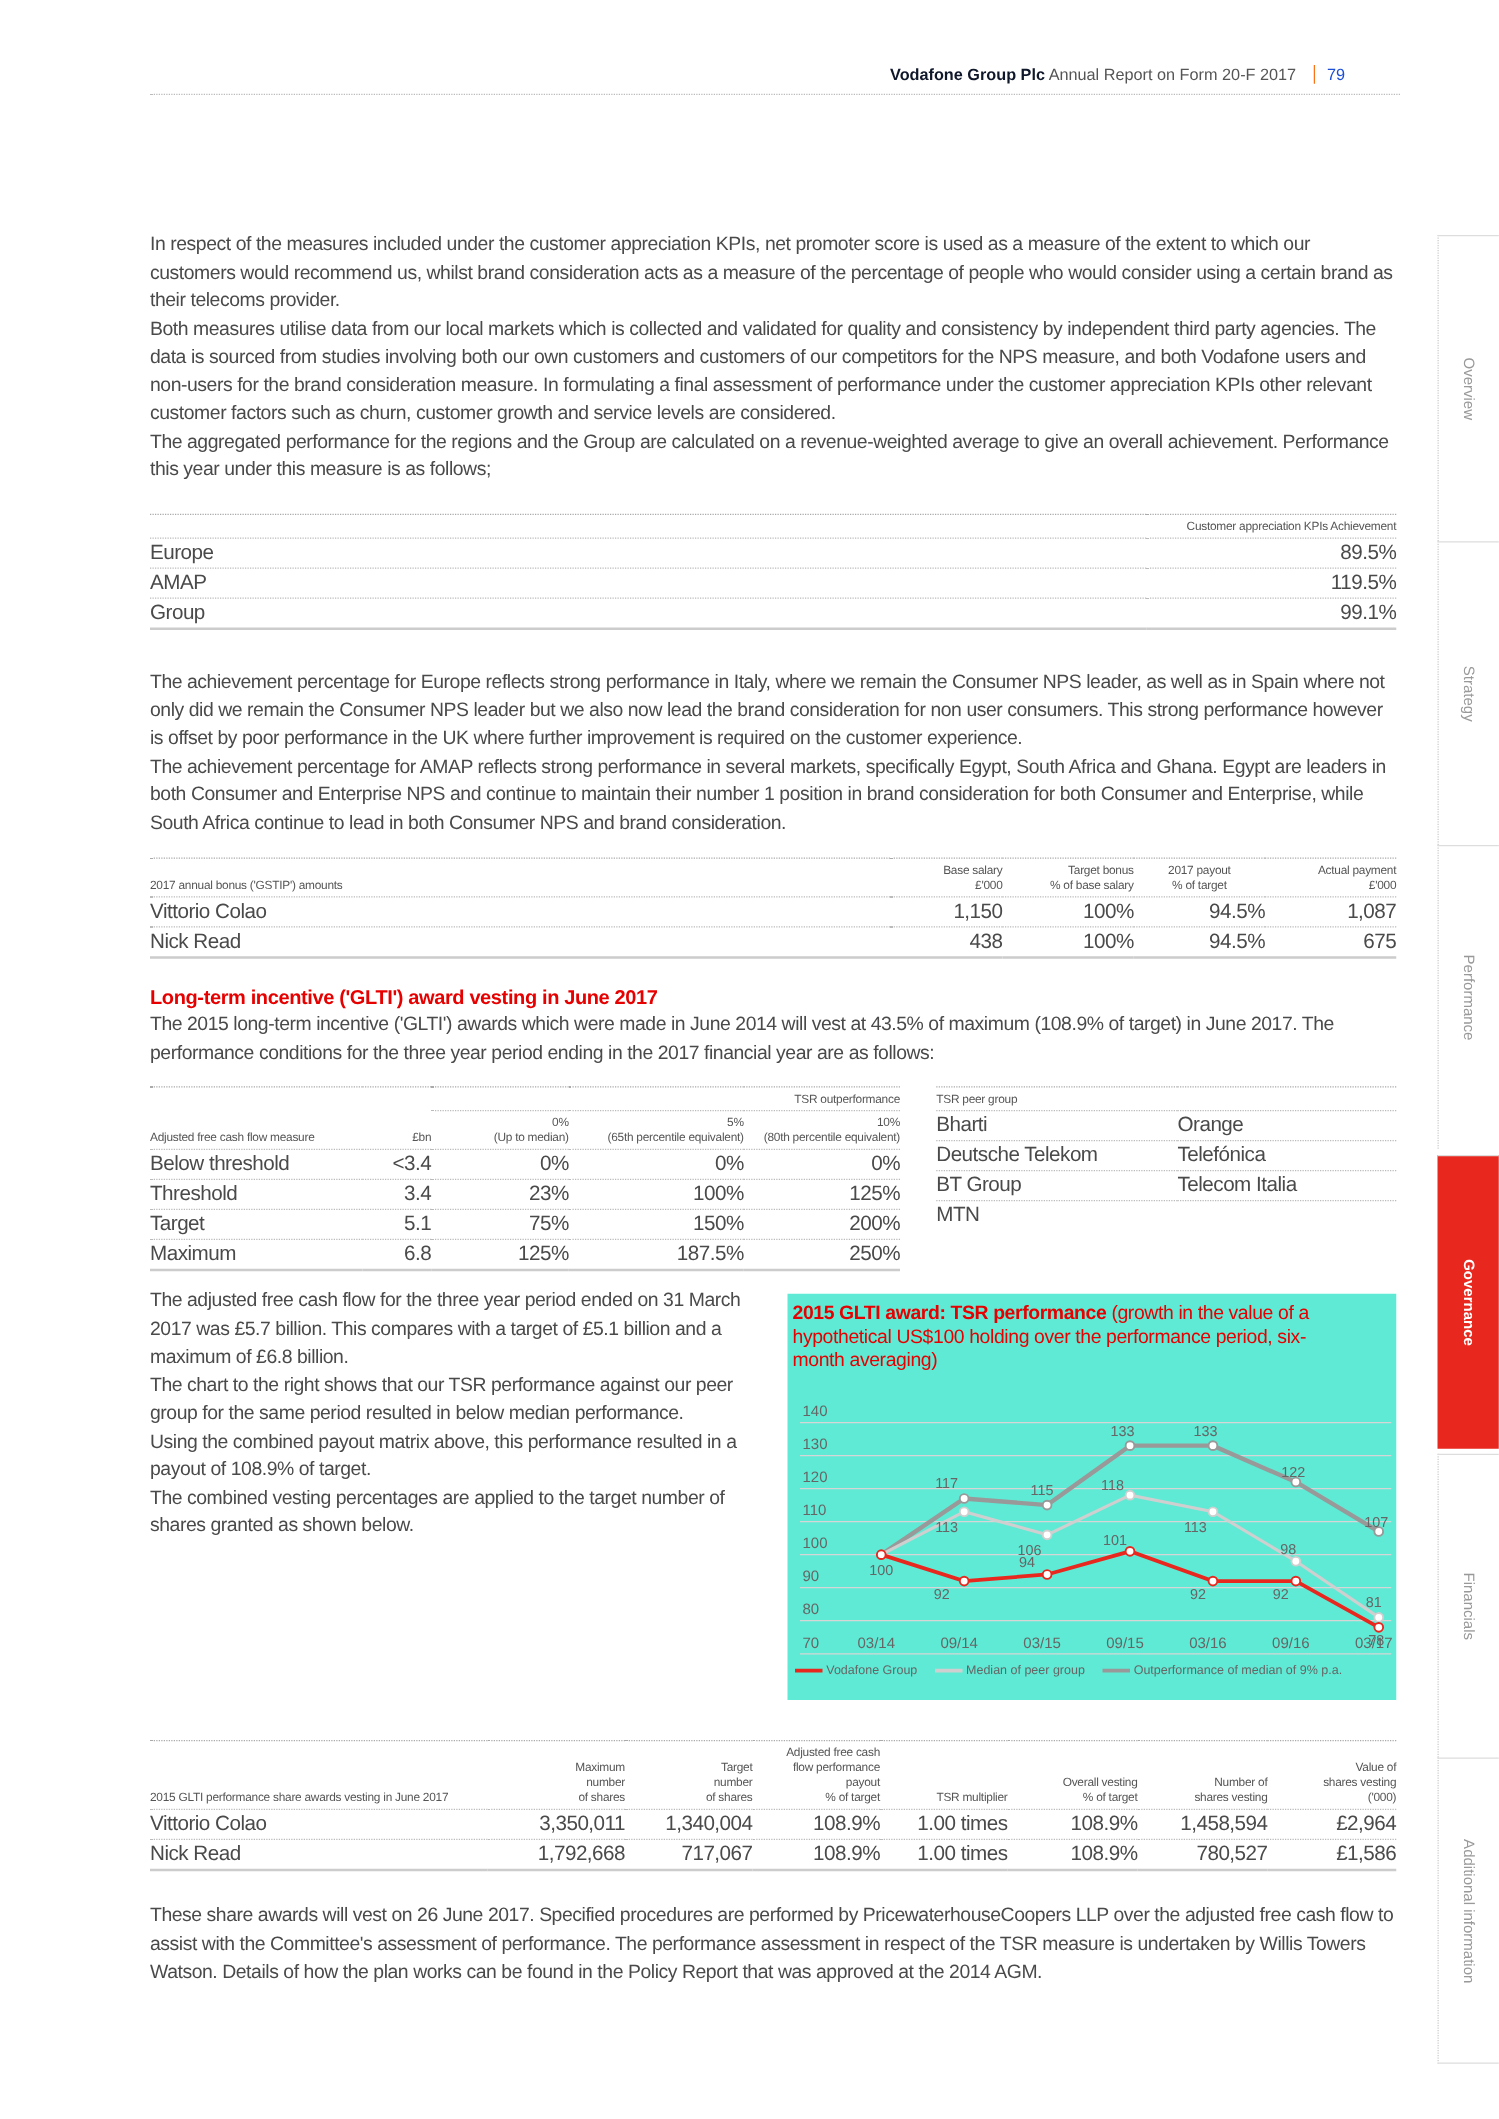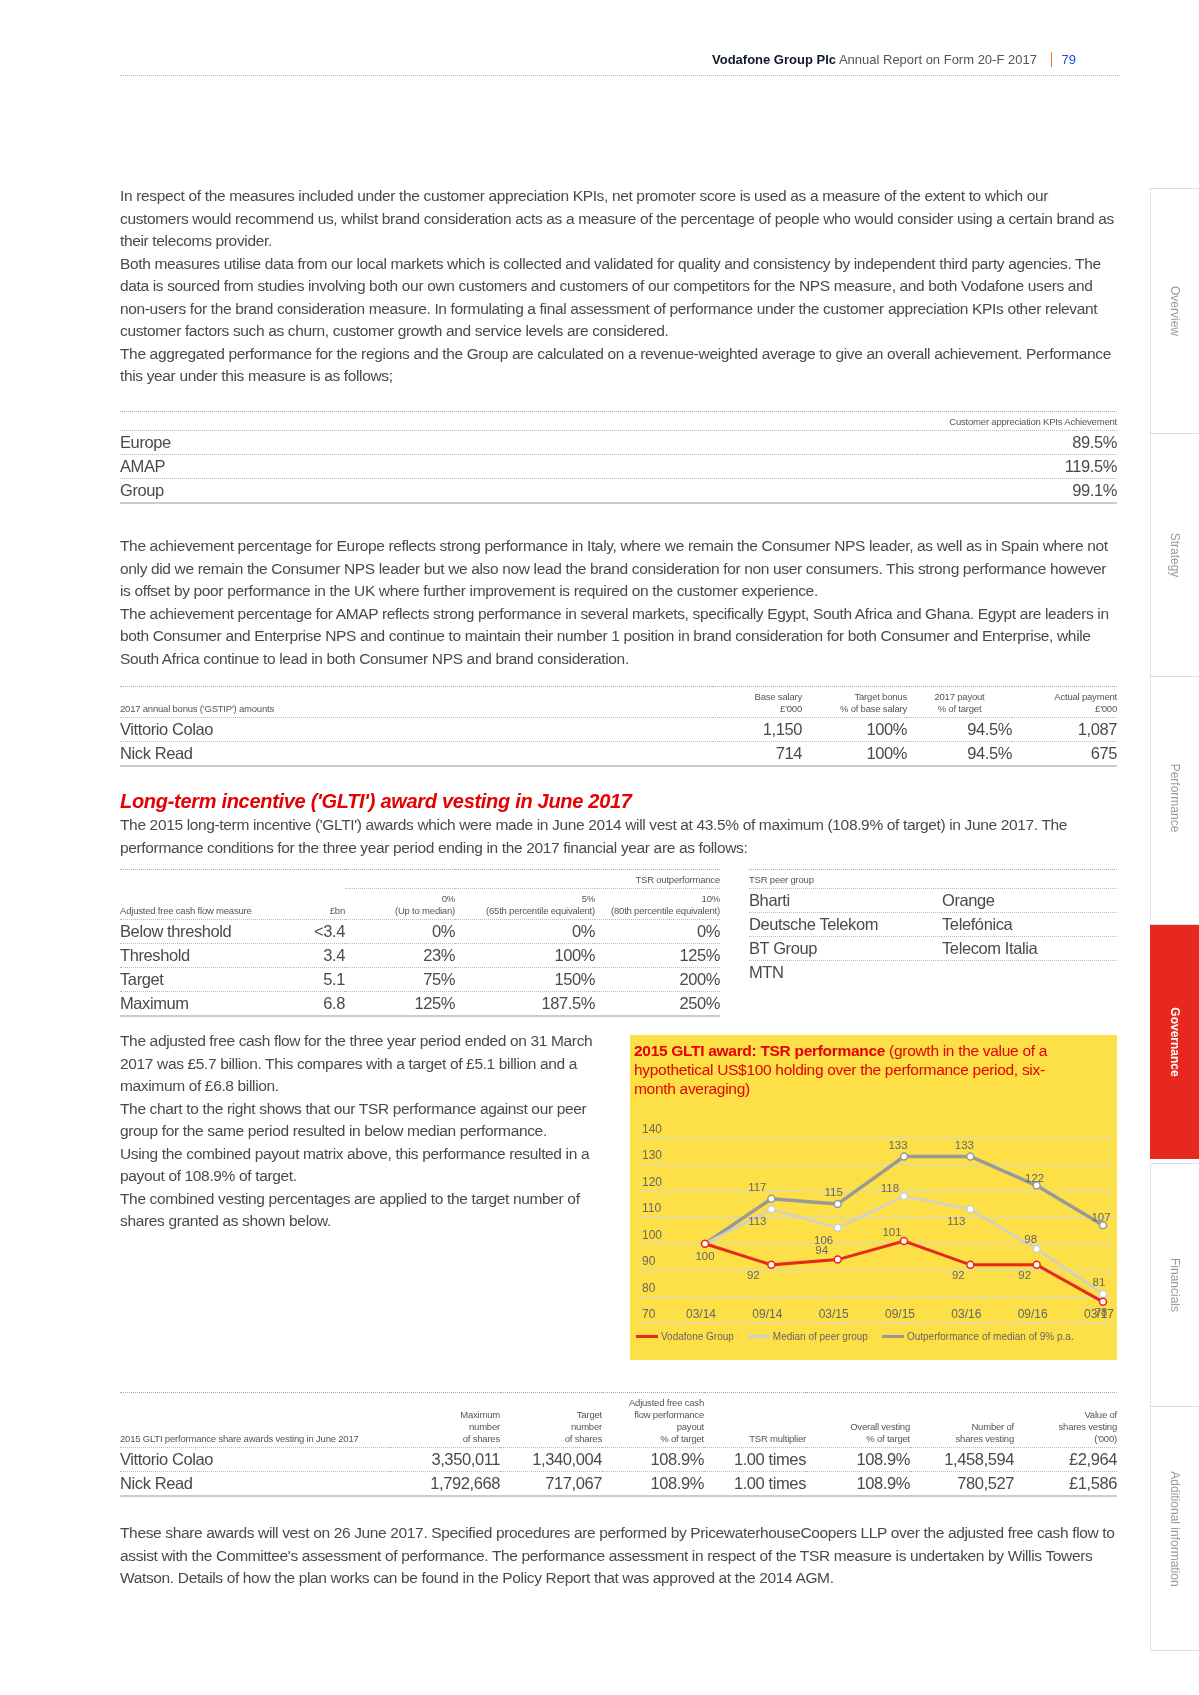--- a/index.html
+++ b/index.html
@@ -17,29 +17,29 @@
 
   table { border-collapse:collapse; width:100%; }
   td, th { padding:0; font-weight:normal; }
   .tbl-top { border-top:1px dotted #aaa; }
   .tbl-bottom { border-bottom:2px solid #ccc; }
   .hdr { font-size:9.5px; line-height:12px; color:#555; text-align:right; vertical-align:bottom; padding-bottom:2px; letter-spacing:-0.2px; }
   .hdr.left { text-align:left; }
   .row td { font-size:16.5px; line-height:23px; border-top:1px dotted #bbb; letter-spacing:-0.4px; }
   .num { text-align:right; }
 
-  .section-title { font-size:20px; font-weight:bold; color:#e60000; letter-spacing:-0.3px;font-style:italic; }
+  .section-title { font-size:16px; font-weight:bold; color:#e60000; letter-spacing:-0.3px; }
 
   .side-tabs { left:1150px; top:188px; width:49px; }
   .side-tab { position:absolute; left:0; width:49px; border-left:1px dotted #ccc; border-top:1px solid #ddd; box-sizing:border-box; }
   .side-tab span { position:absolute; left:50%; top:50%; transform:translate(-50%,-50%) rotate(90deg); white-space:nowrap; font-size:12px; color:#999; }
   .side-tab.active { background:#e8281e; border-left:none; }
   .side-tab.active span { color:#fff; font-weight:bold; }
 
-  .chart-box { left:630px; top:1035px; width:487px; height:325px; background:#fde047; }
+  .chart-box { left:630px; top:1035px; width:487px; height:325px; background:#5eead4; }
   .chart-title { position:absolute; left:4px; top:6px; width:440px; font-size:15.5px; line-height:19px; color:#e60000; letter-spacing:-0.3px; }
   .chart-title b { font-weight:bold; }
   .legend { position:absolute; left:6px; top:296px; font-size:10px; color:#666; display:flex; gap:14px; align-items:center; }
   .legend-item { display:flex; align-items:center; gap:3px; }
   .swatch { display:inline-block; width:22px; height:3px; }
 </style>
 </head>
 <body>
 
 <div class="abs header">
@@ -118,21 +118,21 @@
     </tr>
     <tr class="row">
       <td>Vittorio Colao</td>
       <td class="num">1,150</td>
       <td class="num">100%</td>
       <td class="num">94.5%</td>
       <td class="num">1,087</td>
     </tr>
     <tr class="row">
       <td>Nick Read</td>
-      <td class="num">714</td>
+      <td class="num">438</td>
       <td class="num">100%</td>
       <td class="num">94.5%</td>
       <td class="num">675</td>
     </tr>
   </tbody>
     </table>
 </div>
 
 <div class="abs" style="left:120px;top:790px;width:997px;">
   <div class="section-title">Long-term incentive ('GLTI') award vesting in June 2017</div>

